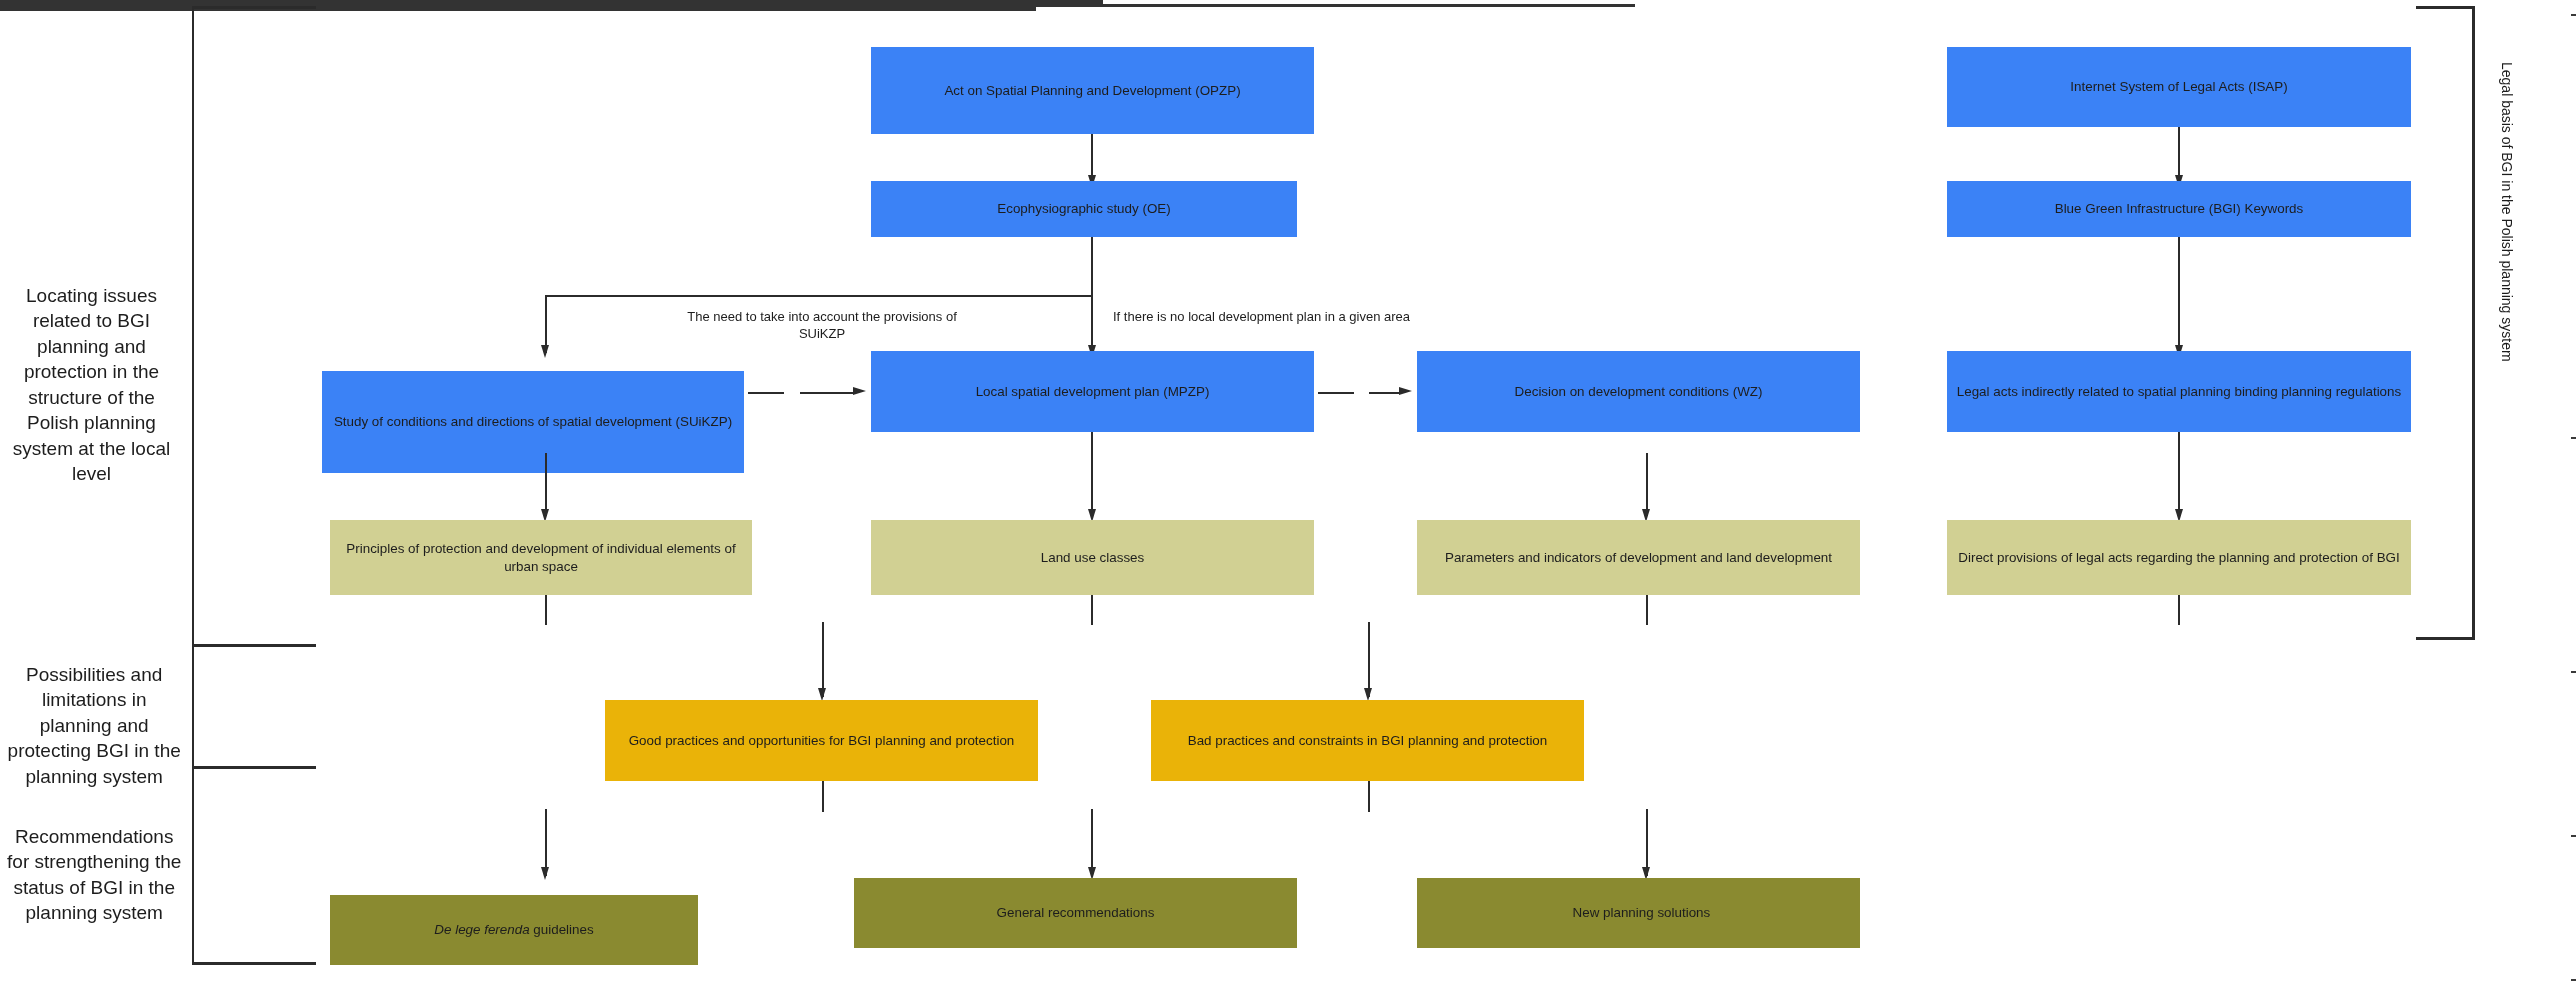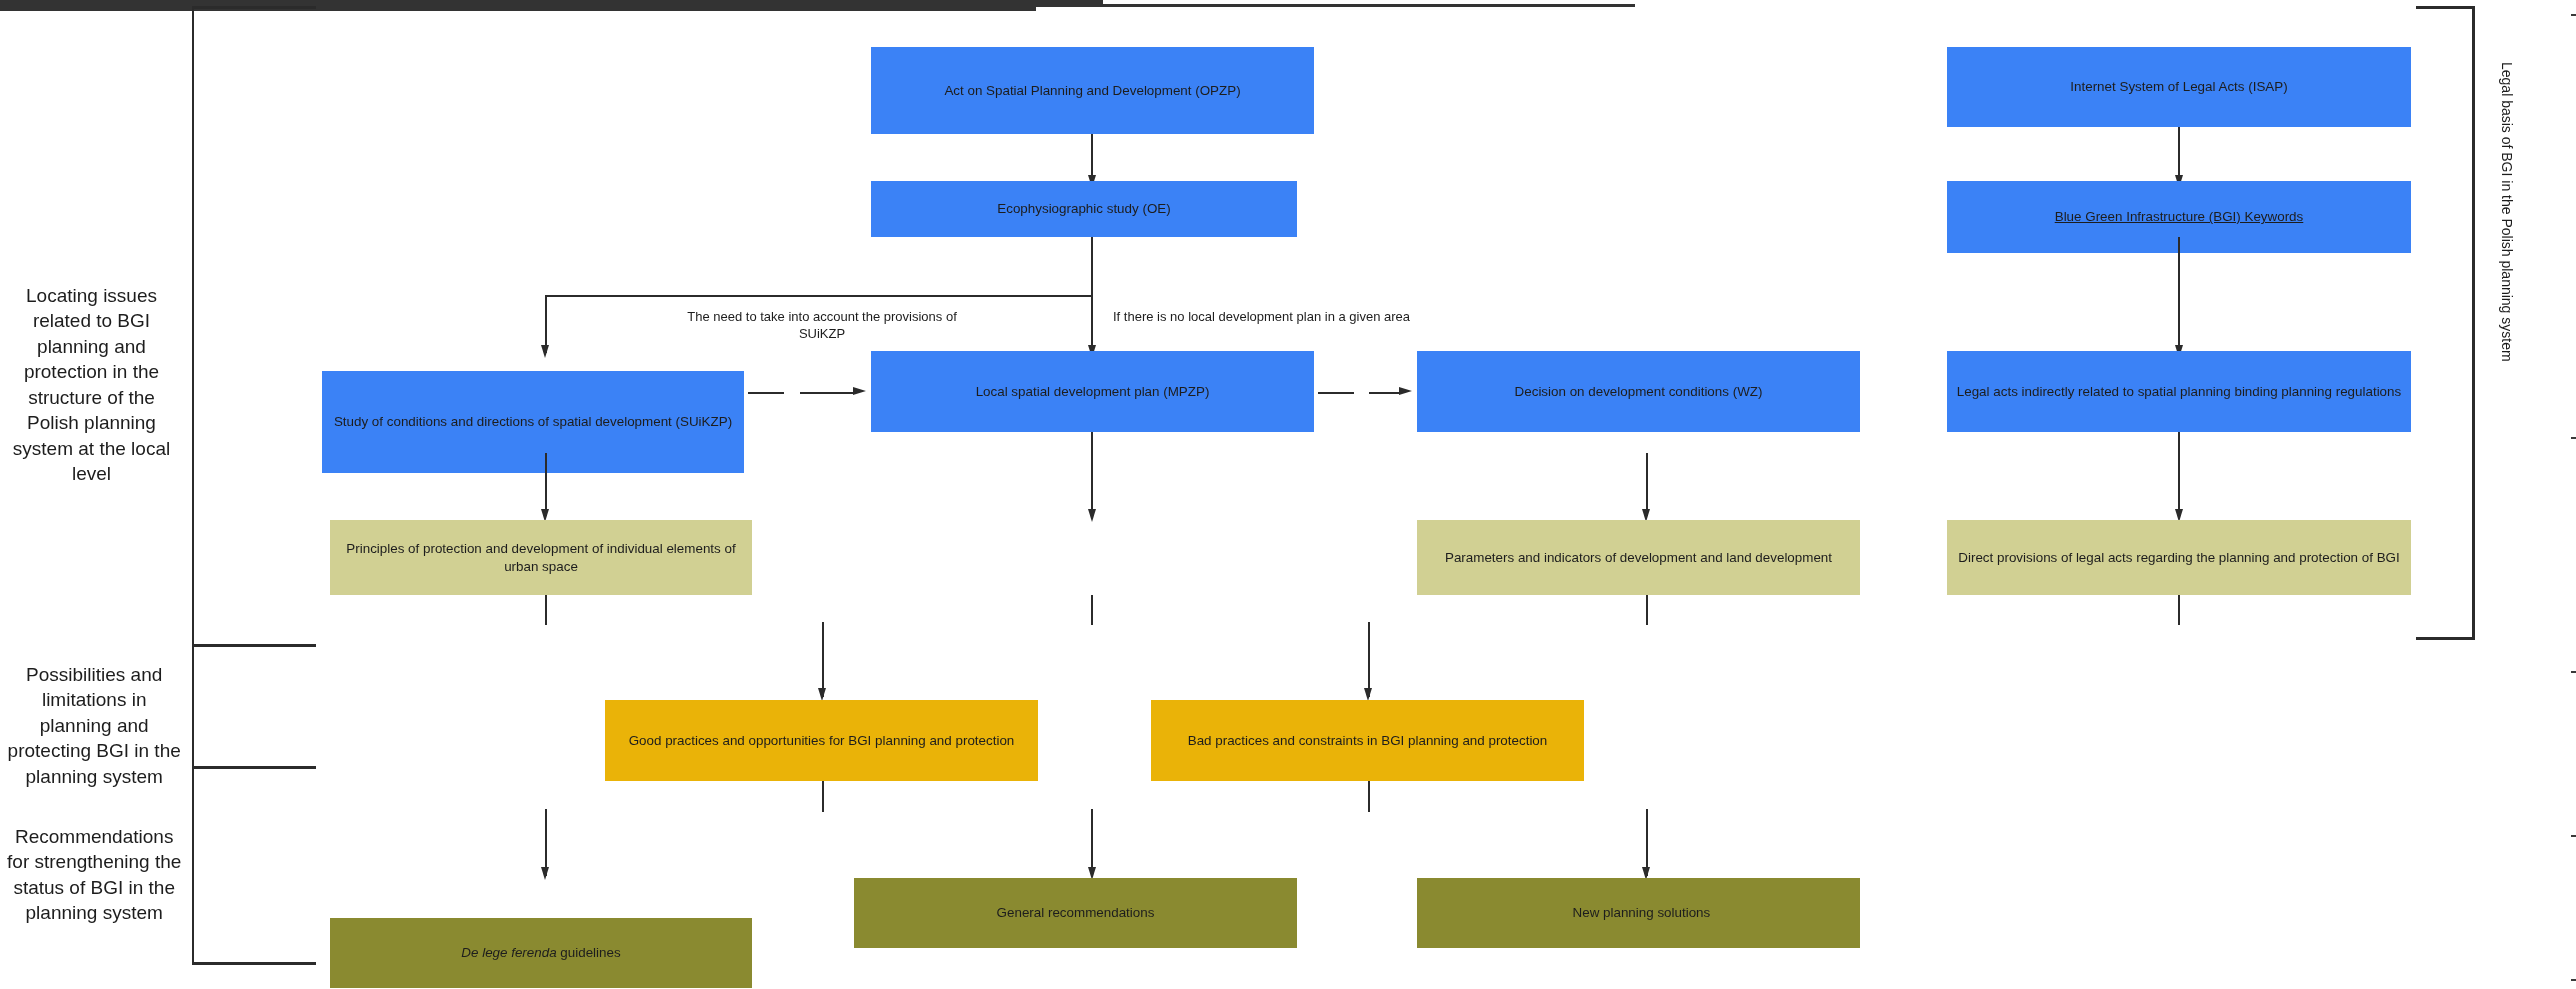--- a/index.html
+++ b/index.html
@@ -115,21 +115,21 @@
   <div class="box tone-1" style="left:1947px;top:47px;width:464px;height:80px;">Internet System of Legal Acts (ISAP)</div>
 
   <div class="ln vln" style="left:1091px;top:134px;height:47px;"></div>
   <div class="arrow" style="left:1088px;top:175px;"></div>
 
   <div class="ln vln" style="left:2178px;top:127px;height:54px;"></div>
   <div class="arrow" style="left:2175px;top:175px;"></div>
 
   <div class="box tone-1" style="left:871px;top:181px;width:426px;height:56px;">Ecophysiographic study (OE)</div>
 
-  <div class="box tone-1" style="left:1947px;top:181px;width:464px;height:72px;text-decoration:underline;">Blue Green Infrastructure (BGI) Keywords</div>
+  <div class="box tone-1" style="left:1947px;top:181px;width:464px;height:56px;">Blue Green Infrastructure (BGI) Keywords</div>
 
   <div class="ln vln" style="left:1091px;top:237px;height:114px;"></div>
   <div class="arrow" style="left:1088px;top:345px;"></div>
 
   <div class="ln hln" style="left:545px;top:295px;width:548px;"></div>
   <div class="ln vln" style="left:545px;top:295px;height:58px;"></div>
   <div class="arrow" style="left:541px;top:345px;"></div>
 
   <div class="ln vln" style="left:2178px;top:237px;height:114px;"></div>
   <div class="arrow" style="left:2175px;top:345px;"></div>
@@ -163,20 +163,21 @@
   <div class="ln vln" style="left:1091px;top:453px;height:63px;"></div>
   <div class="arrow" style="left:1088px;top:509px;"></div>
   <div class="ln vln" style="left:1646px;top:453px;height:63px;"></div>
   <div class="arrow" style="left:1642px;top:509px;"></div>
 
   <div class="ln vln" style="left:2178px;top:432px;height:85px;"></div>
   <div class="arrow" style="left:2175px;top:509px;"></div>
 
   <div class="box tone-2" style="left:330px;top:520px;width:422px;height:75px;">Principles of protection and development of individual elements of urban space</div>
 
+  <div class="box tone-2" style="left:871px;top:520px;width:443px;height:75px;">Land use classes</div>
 
   <div class="box tone-2" style="left:1417px;top:520px;width:443px;height:75px;">Parameters and indicators of development and land development</div>
 
   <div class="box tone-2" style="left:1947px;top:520px;width:464px;height:75px;">Direct provisions of legal acts regarding the planning and protection of BGI</div>
 
   <div class="ln vln" style="left:545px;top:595px;height:30px;"></div>
   <div class="ln vln" style="left:1091px;top:595px;height:30px;"></div>
   <div class="ln vln" style="left:1646px;top:595px;height:30px;"></div>
   <div class="ln vln" style="left:2178px;top:595px;height:30px;"></div>
   <div class="hbar" style="left:545px;top:622px;width:1635px;"></div>
@@ -194,21 +195,21 @@
   <div class="ln vln" style="left:1368px;top:781px;height:31px;"></div>
   <div class="hbar" style="left:545px;top:809px;width:1036px;"></div>
 
   <div class="ln vln" style="left:545px;top:809px;height:67px;"></div>
   <div class="arrow" style="left:541px;top:867px;"></div>
   <div class="ln vln" style="left:1091px;top:809px;height:67px;"></div>
   <div class="arrow" style="left:1088px;top:867px;"></div>
   <div class="ln vln" style="left:1646px;top:809px;height:67px;"></div>
   <div class="arrow" style="left:1642px;top:867px;"></div>
 
-  <div class="box tone-4" style="left:330px;top:918px;width:422px;height:70px;">
+  <div class="box tone-4" style="left:330px;top:895px;width:368px;height:70px;">
     <span><span class="ital">De lege ferenda</span><span> guidelines</span></span>
   </div>
 
   <div class="box tone-4" style="left:854px;top:878px;width:443px;height:70px;">General recommendations</div>
 
   <div class="box tone-4" style="left:1417px;top:878px;width:443px;height:70px;padding-left:13px;">New planning solutions</div>
 
 </div>
 
 

